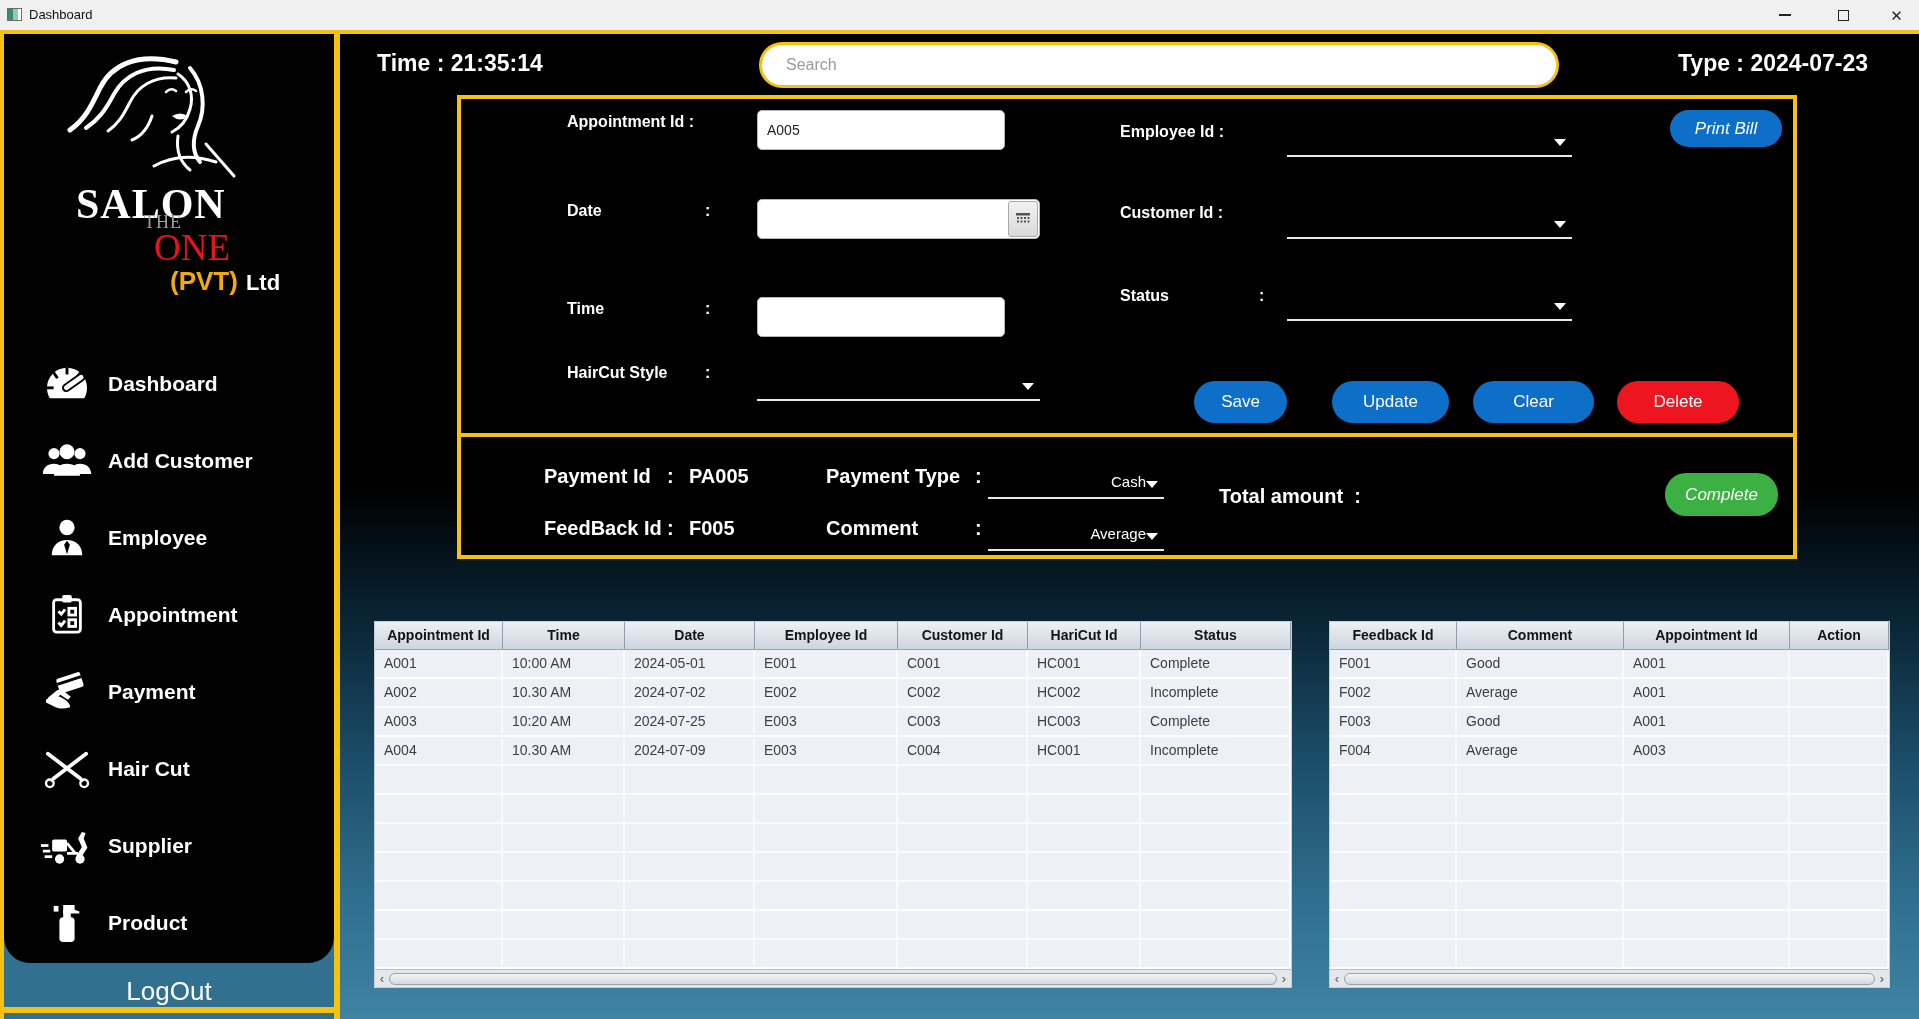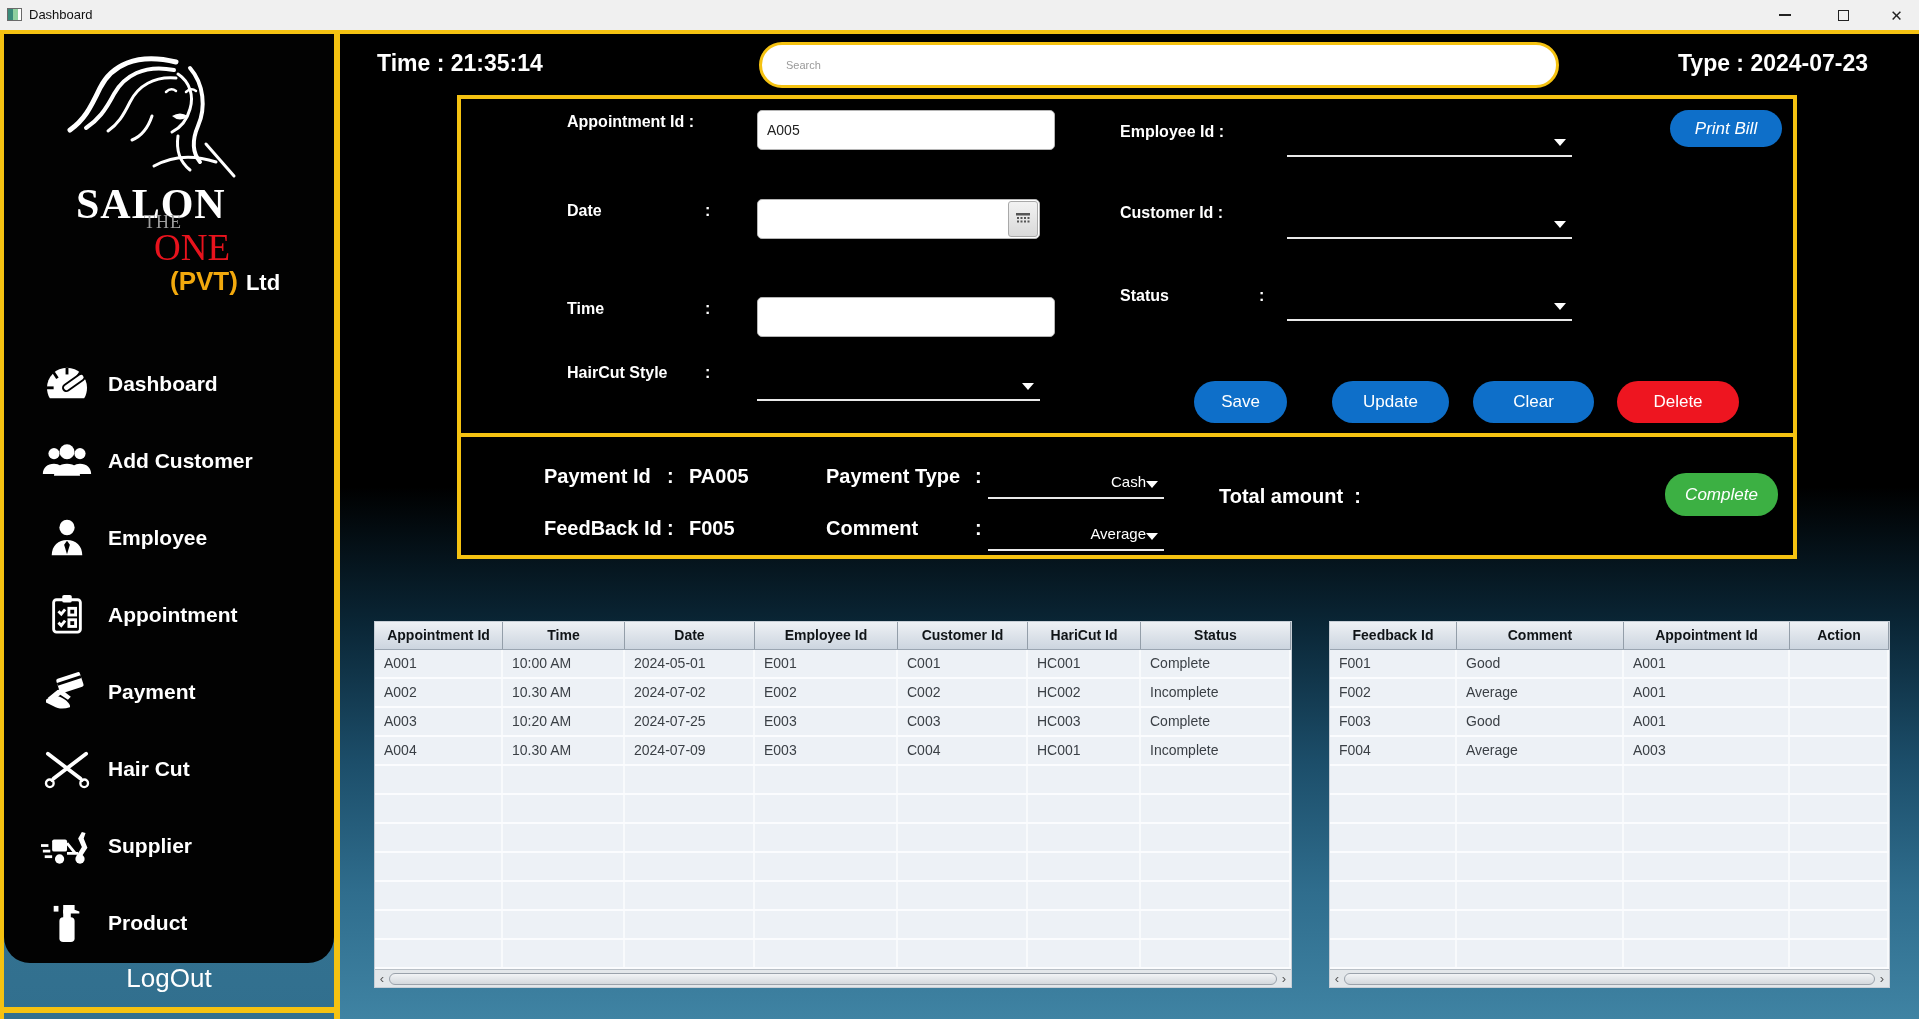--- a/index.html
+++ b/index.html
@@ -34,40 +34,40 @@
   .logo-salon{position:absolute;left:72px;top:128px;font-family:"Liberation Serif",serif;font-weight:bold;font-size:42px;color:#fff;letter-spacing:1px}
   .logo-the{position:absolute;left:140px;top:160px;font-family:"Liberation Serif",serif;font-weight:normal;font-size:18px;color:#9f9f9f;letter-spacing:1px}
   .logo-one{position:absolute;left:150px;top:174px;font-family:"Liberation Serif",serif;font-weight:normal;font-size:37px;color:var(--logo-red)}
   .logo-pvt-row{position:absolute;left:166px;top:214px;white-space:nowrap}
   .logo-pvt{font-weight:bold;font-size:26px;color:var(--logo-gold)}
   .logo-ltd{font-weight:bold;font-size:22px;color:#fff;margin-left:8px}
   #menu{position:absolute;left:0;top:311px;width:330px}
   .mitem{height:77px;display:flex;align-items:center;padding-left:36px;cursor:pointer}
   .micon{width:54px;display:flex;justify-content:center;margin-right:14px;flex:none}
   .mlabel{color:#fff;font-weight:bold;font-size:21px;white-space:nowrap}
-  #logout{position:absolute;left:0;bottom:0;width:330px;height:56px;display:flex;justify-content:center;
+  #logout{position:absolute;left:0;bottom:0;width:330px;height:56px;display:flex;align-items:center;justify-content:center;
           color:#fff;font-size:26px;cursor:pointer}
   #sidebar-bottombar{position:absolute;left:0;bottom:6px;width:330px;height:6px;background:var(--accent)}
 
   
   #main{position:absolute;left:340px;top:30px;width:1579px;height:989px;border-top:4px solid var(--accent);
     background:linear-gradient(180deg,#000 0%,#000 46%,#0a2636 60%,#1c4e6a 74%,#2f6d8d 87%,#3f83a3 100%)}
   .toptext{position:absolute;color:#fff;font-weight:bold;font-size:23px;white-space:nowrap}
   #time-text{left:37px;top:16px}
   #date-text{left:1338px;top:16px}
   #search{position:absolute;left:419px;top:8px;width:800px;height:46px;border-radius:23px;border:3px solid var(--accent);
-          padding:0 24px;font-size:11px;color:#333;outline:none;font-family:inherit;background:#fff}
+          padding:0 24px;font-size:16px;color:#333;outline:none;font-family:inherit;background:#fff}
   #search::placeholder{color:#9a9a9a}
 
   
   #panel{position:absolute;left:117px;top:61px;width:1340px;border:4px solid var(--accent);background:#000}
   #sec-appointment{position:relative;height:334px}
   #sec-payment{position:relative;height:122px;border-top:4px solid var(--accent)}
   .flabel{position:absolute;color:#fff;font-weight:bold;font-size:16px;white-space:nowrap}
-  .tbox{position:absolute;width:298px;height:40px;background:#fff;border:1px solid #b5b5b5;border-radius:5px;
+  .tbox{position:absolute;width:248px;height:40px;background:#fff;border:1px solid #b5b5b5;border-radius:5px;
         font-size:14px;color:#222;padding:0 9px;font-family:inherit;outline:none}
   .datewrap{position:absolute;width:283px;height:40px}
   .datewrap input{width:100%;height:100%;background:#fff;border:1px solid #b5b5b5;border-radius:5px;padding:0 9px;font-size:14px;outline:none;font-family:inherit}
   .calbtn{position:absolute;right:2px;top:2px;width:30px;height:36px;background:linear-gradient(180deg,#f2f2f2,#d9d9d9);
           border:1px solid #a9a9a9;border-radius:3px;display:flex;align-items:center;justify-content:center;cursor:pointer}
   .combo{position:absolute;height:44px;border-bottom:2px solid #e9e9e9;display:flex;align-items:flex-end;
          justify-content:flex-end;padding:0 6px 7px 6px;cursor:pointer}
   .combo .cval{color:#fff;font-size:15px;line-height:16px}
   .arrow{width:0;height:0;border-left:6px solid transparent;border-right:6px solid transparent;border-top:7px solid #fff;margin-bottom:2px}
   .pill{position:absolute;border:none;border-radius:21px;color:#fff;font-weight:normal;font-size:17px;font-family:inherit;cursor:pointer}

